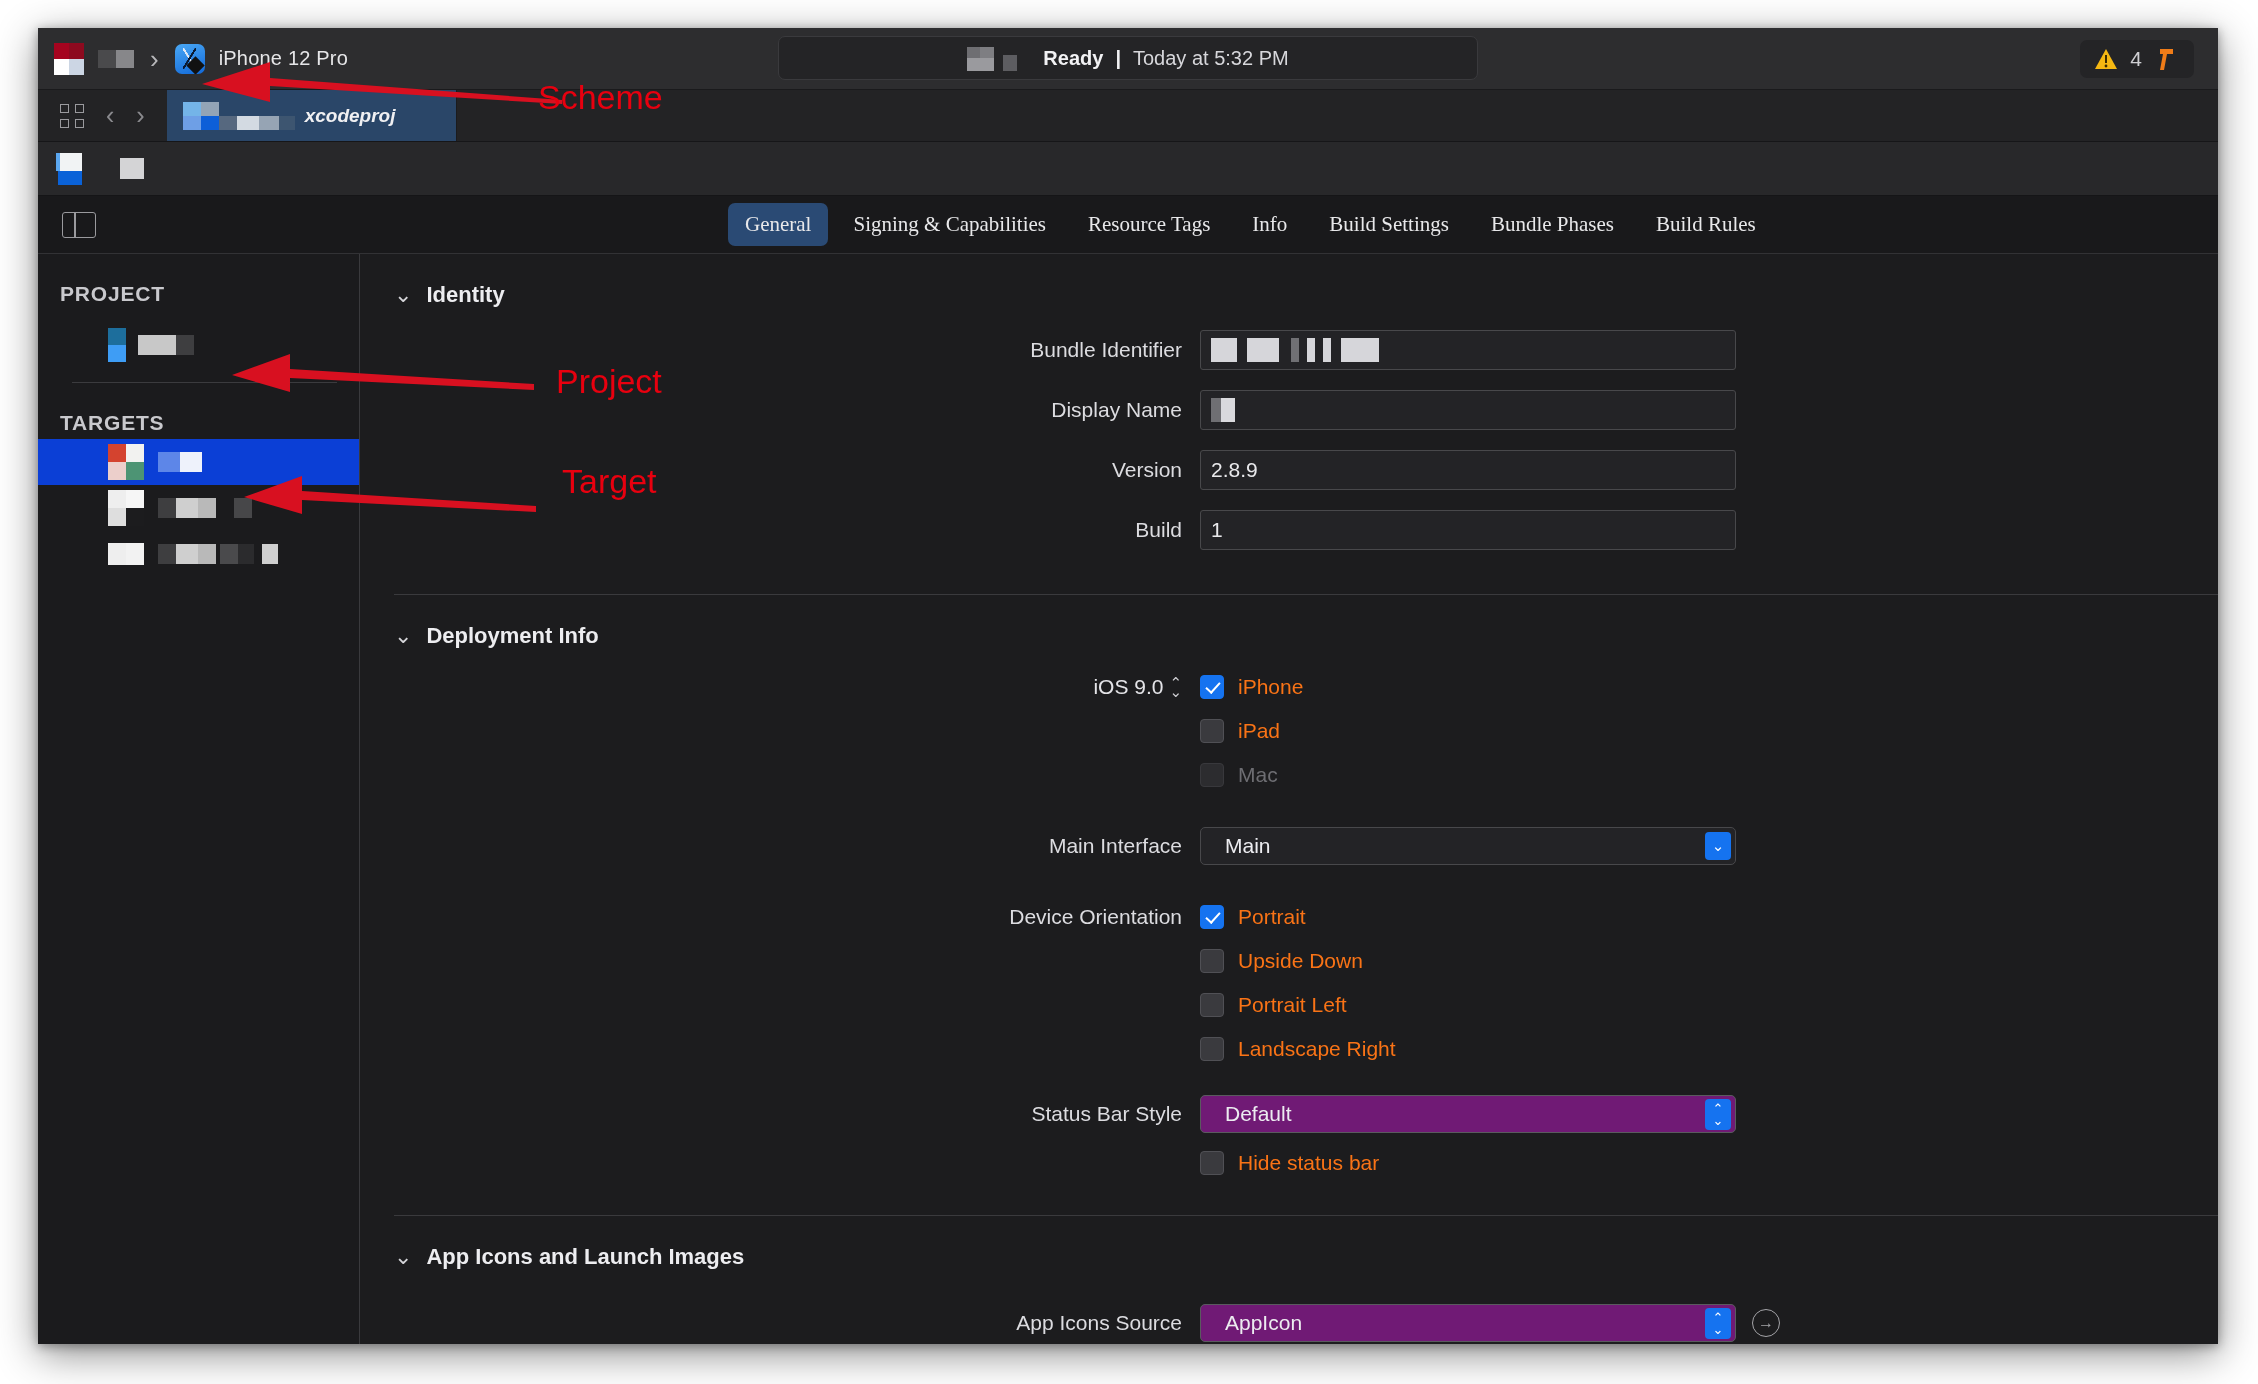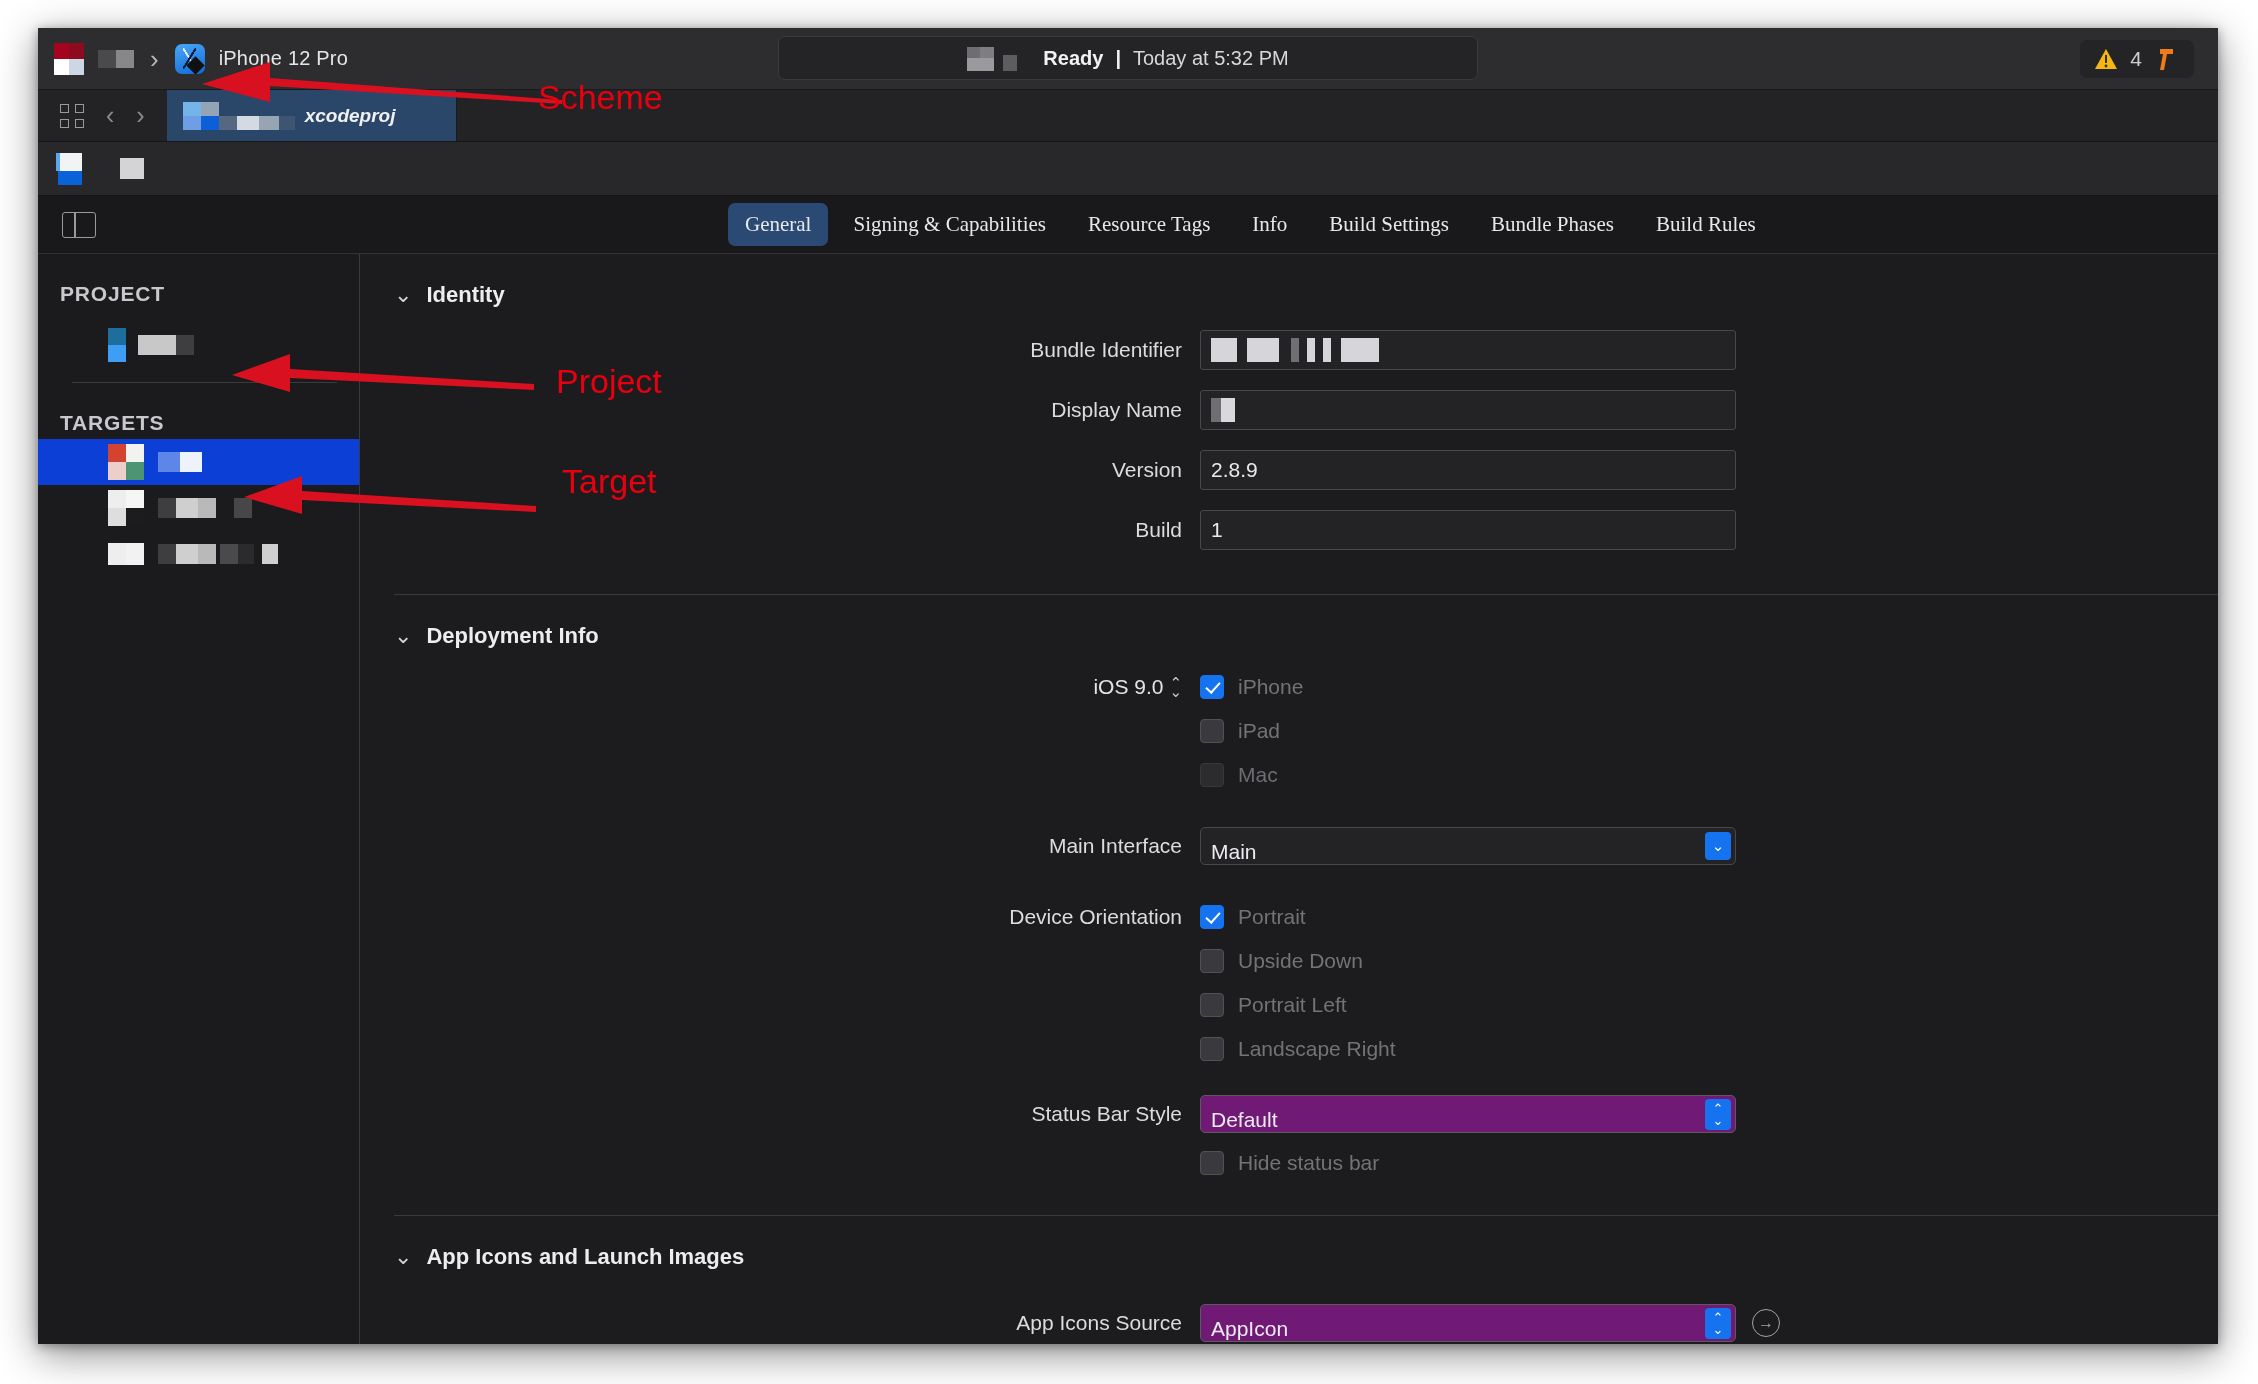--- a/index.html
+++ b/index.html
@@ -189,29 +189,29 @@
   .chk {
     width: 24px; height: 24px; border-radius: 4px; flex: none;
     background: #3a3a3e; border: 1px solid #505055; position: relative;
   }
   .chk.on { background: #1573f0; border-color: #1573f0; }
   .chk.on::after {
     content: ""; position: absolute; left: 8px; top: 3px;
     width: 6px; height: 12px; border: solid #fff; border-width: 0 2.6px 2.6px 0;
     transform: rotate(42deg);
   }
-  .chk-label { color: #737373; font-size: 21px; }
+  .chk-label { color: #f97316; font-size: 21px; }
   .chk-label.dim { color: #6d6d72; }
 
   .stepper-lbl { color: #e4e4e8; font-size: 21px; display: inline-flex; align-items: center; gap: 6px; }
   .stepper-arrows { display: inline-flex; flex-direction: column; line-height: .62; font-size: 15px; color: #d2d2d6; }
 
   .popup {
     width: 536px; height: 38px; border-radius: 5px;
-    display: flex; align-items: flex-end; padding-left: 10px;
+    display: flex; align-items: center; padding-left: 24px;
     color: #ececf0; font-size: 21px; position: relative;
   }
   .popup.flat { background: #232326; border: 1px solid #48484b; }
   .popup.raised { background: #701a75; border: 1px solid #5a5a5f; }
   .pop-btn-down {
     position: absolute; right: 4px; top: 4px; width: 26px; height: 28px;
     background: #1573f0; border-radius: 4px;
     display: flex; align-items: center; justify-content: center;
     color: #fff; font-size: 15px;
   }

